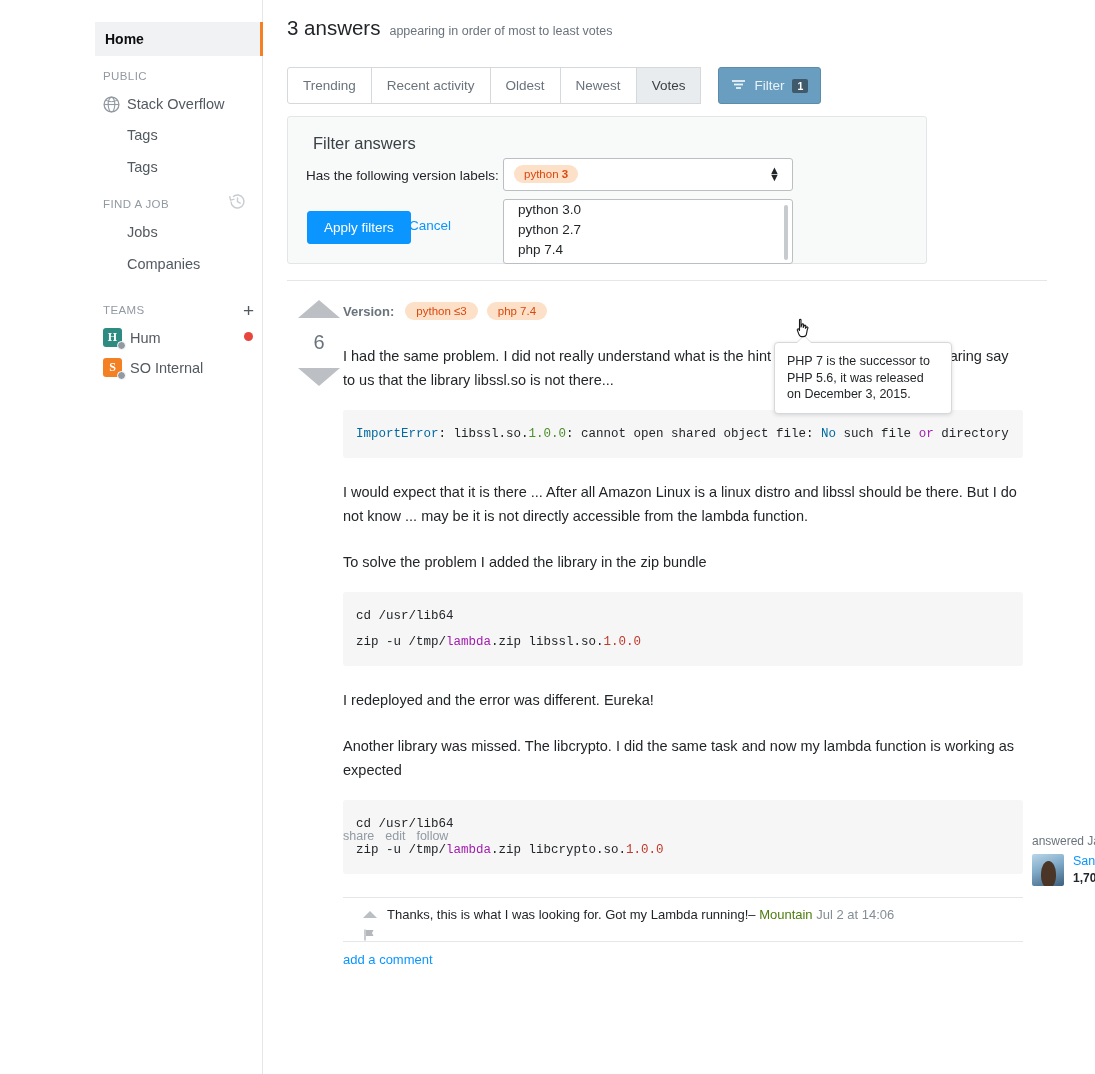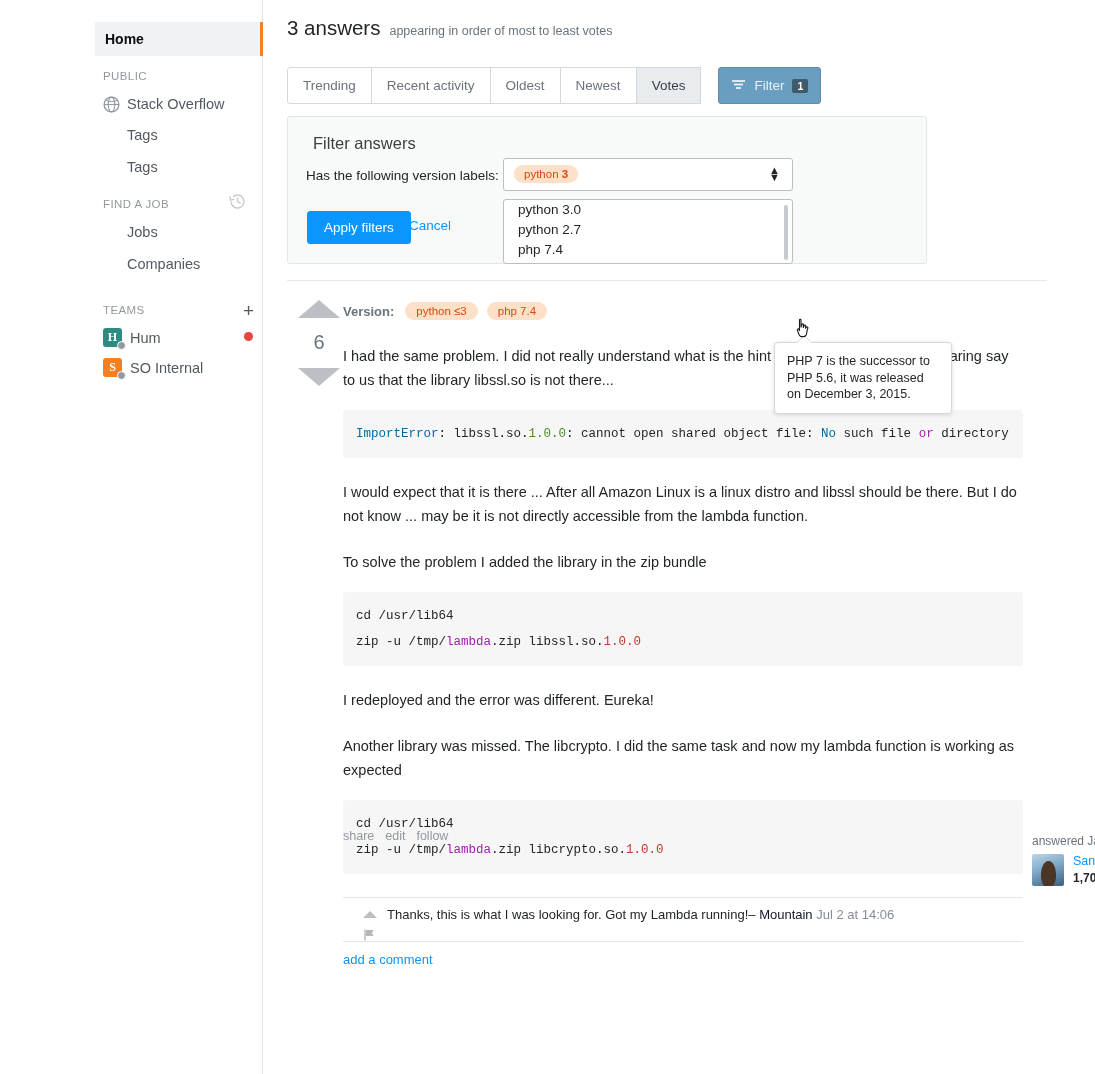--- a/index.html
+++ b/index.html
@@ -294,21 +294,21 @@
     border-bottom: 7px solid #babfc4;
     cursor: pointer;
   }
   .cm-flag {
     position: absolute; left: 1px; top: 22px;
     width: 11px; height: 11px; cursor: pointer;
   }
   .cm-text {
     margin-left: 24px; font-size: 13px; line-height: 19px; color: #232629;
   }
-  .cm-user { color: #0f172a; cursor: pointer; }
+  .cm-user { color: #4d7c0f; cursor: pointer; }
   .cm-date { color: #848d95; }
   .hr-comment2 {
     position: absolute; left: 56px; top: 941px;
     width: 680px; height: 1px; background: #e4e6e8;
   }
   .add-comment {
     position: absolute; left: 56px; top: 952px;
     font-size: 13px; color: #0a95ff; cursor: pointer;
   }
 </style>

